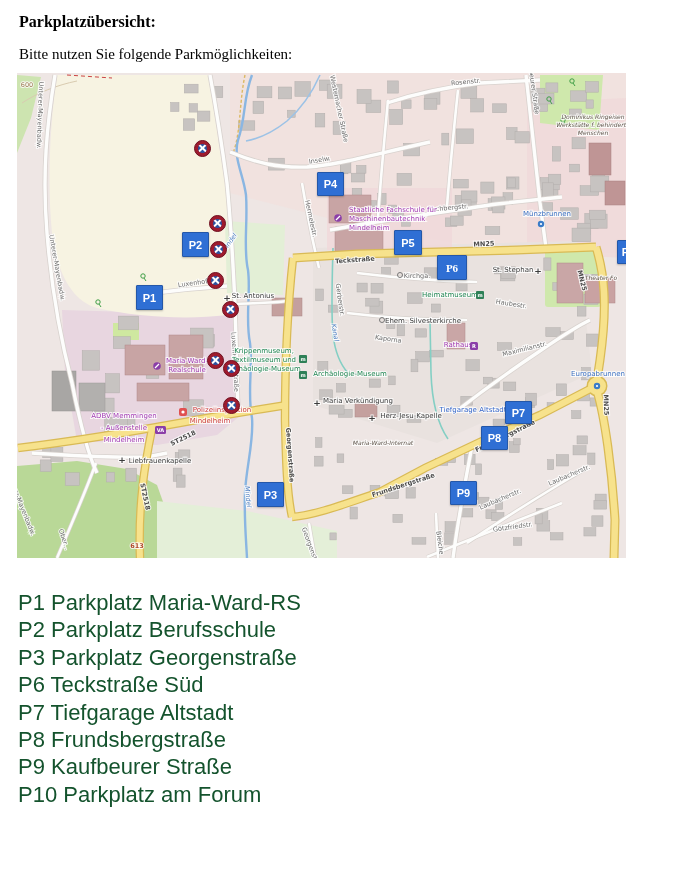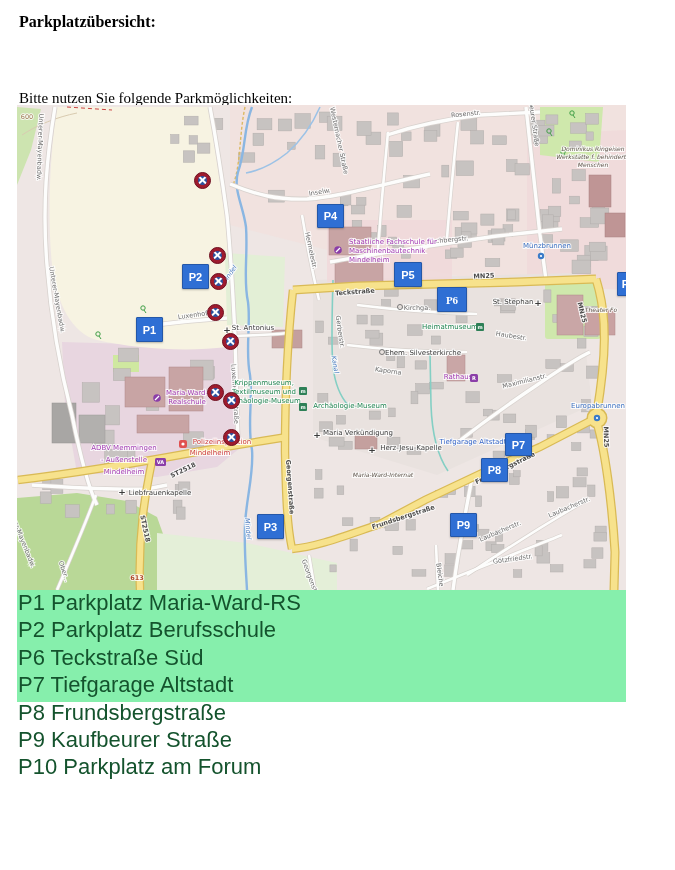--- a/index.html
+++ b/index.html
@@ -1,20 +1,20 @@
 <!DOCTYPE html>
 <html><head>
 <meta charset="utf-8">
 <style>
   html,body{margin:0;padding:0;background:#ffffff;}
   #page{position:relative;width:675px;height:870px;background:#fff;overflow:hidden;
         font-family:"Liberation Serif",serif;padding-left:47px;}
   #doc-heading{position:absolute;left:19px;top:13px;font-size:16px;font-weight:bold;color:#000;}
-  #doc-subtitle{position:absolute;left:19px;top:46px;font-size:15px;color:#000;margin-top:44px;}
-  #map-wrap{position:absolute;left:17px;top:73px;width:609px;height:597px;overflow:hidden;background:#86efac;margin-top:32px;}
+  #doc-subtitle{position:absolute;left:19px;top:46px;font-size:15px;color:#000;}
+  #map-wrap{position:absolute;left:17px;top:73px;width:609px;height:485px;overflow:hidden;background:#0f766e;}
   #map-svg{position:absolute;left:0;top:0;}
   
   text{font-family:"DejaVu Sans",sans-serif;paint-order:stroke;stroke:rgba(255,255,255,.82);stroke-width:2px;}
   .st{font-size:6.5px;fill:#6e6e6e;text-anchor:middle;}
   .ref{font-size:6.5px;fill:#4c4c4c;font-weight:bold;text-anchor:middle;}
   .refred{font-size:6.5px;fill:#b04a2a;font-weight:bold;text-anchor:middle;}
   .poi{font-size:7px;fill:#3c3c3c;text-anchor:middle;}
   .purple{font-size:7px;fill:#a23bb3;text-anchor:middle;}
   .purpleL{font-size:7px;fill:#a23bb3;text-anchor:start;}
   .green{font-size:7px;fill:#1f8552;text-anchor:middle;}
@@ -543,19 +543,20 @@
         <div class="pmarker" style="left: 488px; top: 328px; width: 27px; height: 23px;">P7</div>
         <div class="pmarker" style="left: 464px; top: 353px; width: 27px; height: 24px;">P8</div>
         <div class="pmarker" style="left: 433px; top: 408px; width: 27px; height: 24px;">P9</div>
         <div class="pmarker" style="left: 600px; top: 167px; width: 29px; height: 24px;">P10</div>
       </div>
   </div>
 
   <div id="parking-list">
       <div>P1 Parkplatz Maria-Ward-RS</div>
       <div>P2 Parkplatz Berufsschule</div>
+      <div>P3 Parkplatz Georgenstraße</div>
       <div>P6 Teckstraße Süd</div>
       <div>P7 Tiefgarage Altstadt</div>
       <div>P8 Frundsbergstraße</div>
       <div>P9 Kaufbeurer Straße</div>
       <div>P10 Parkplatz am Forum</div>
     </div>
 </div>
 
 </body></html>

